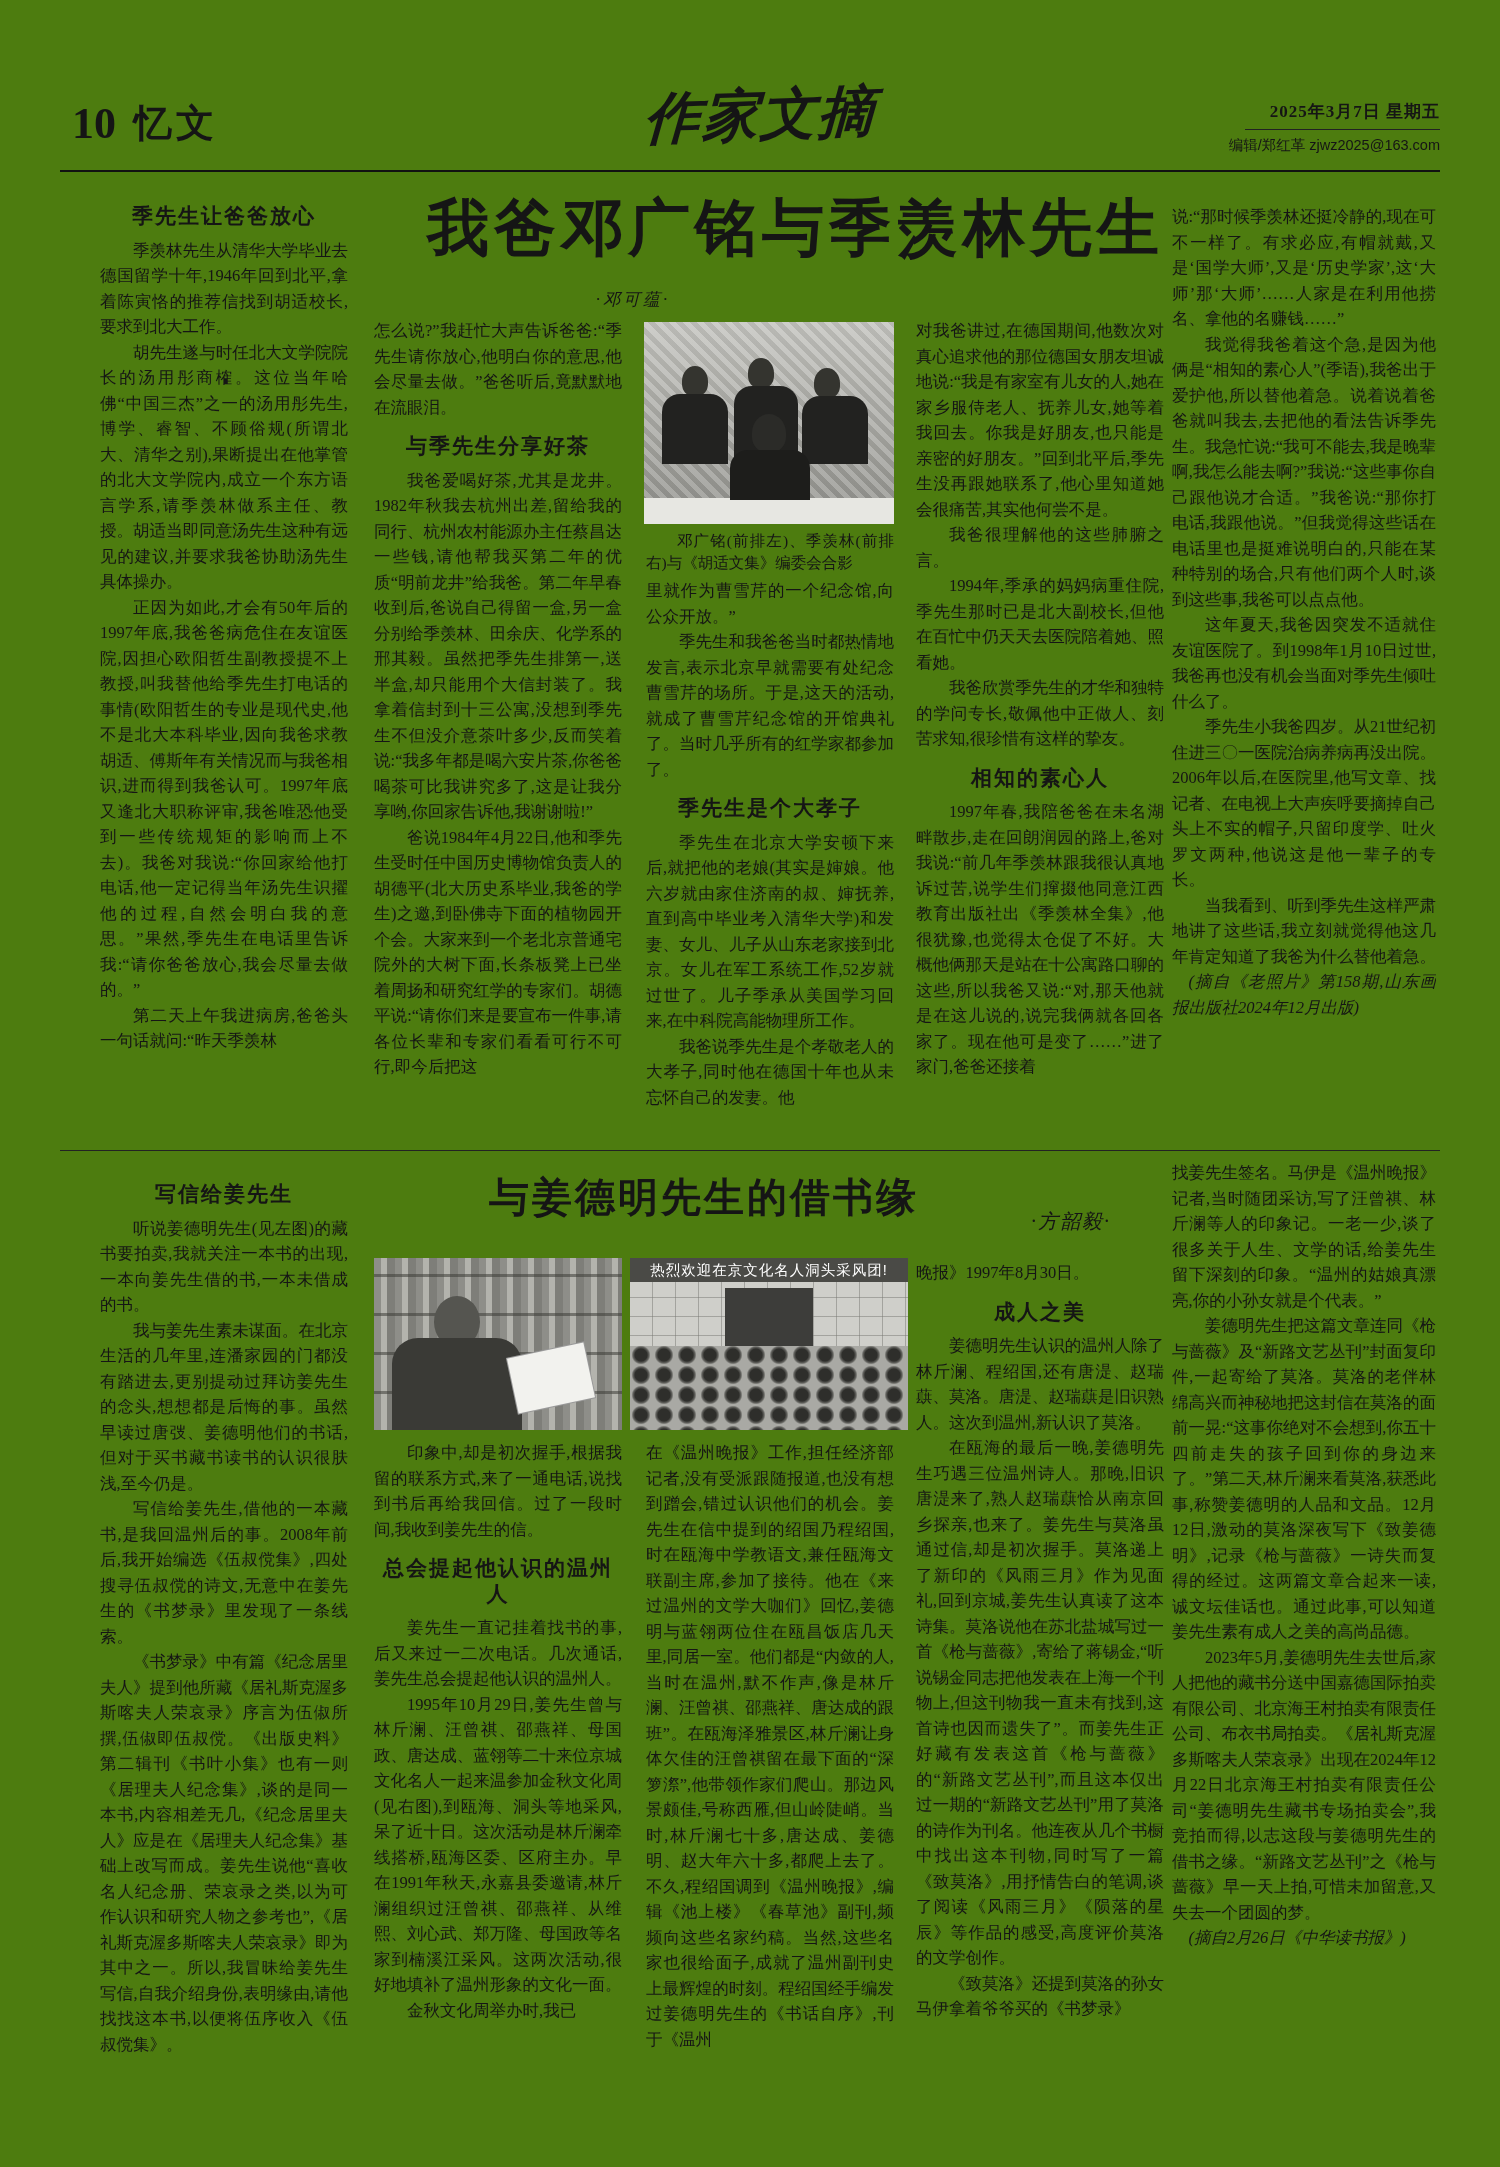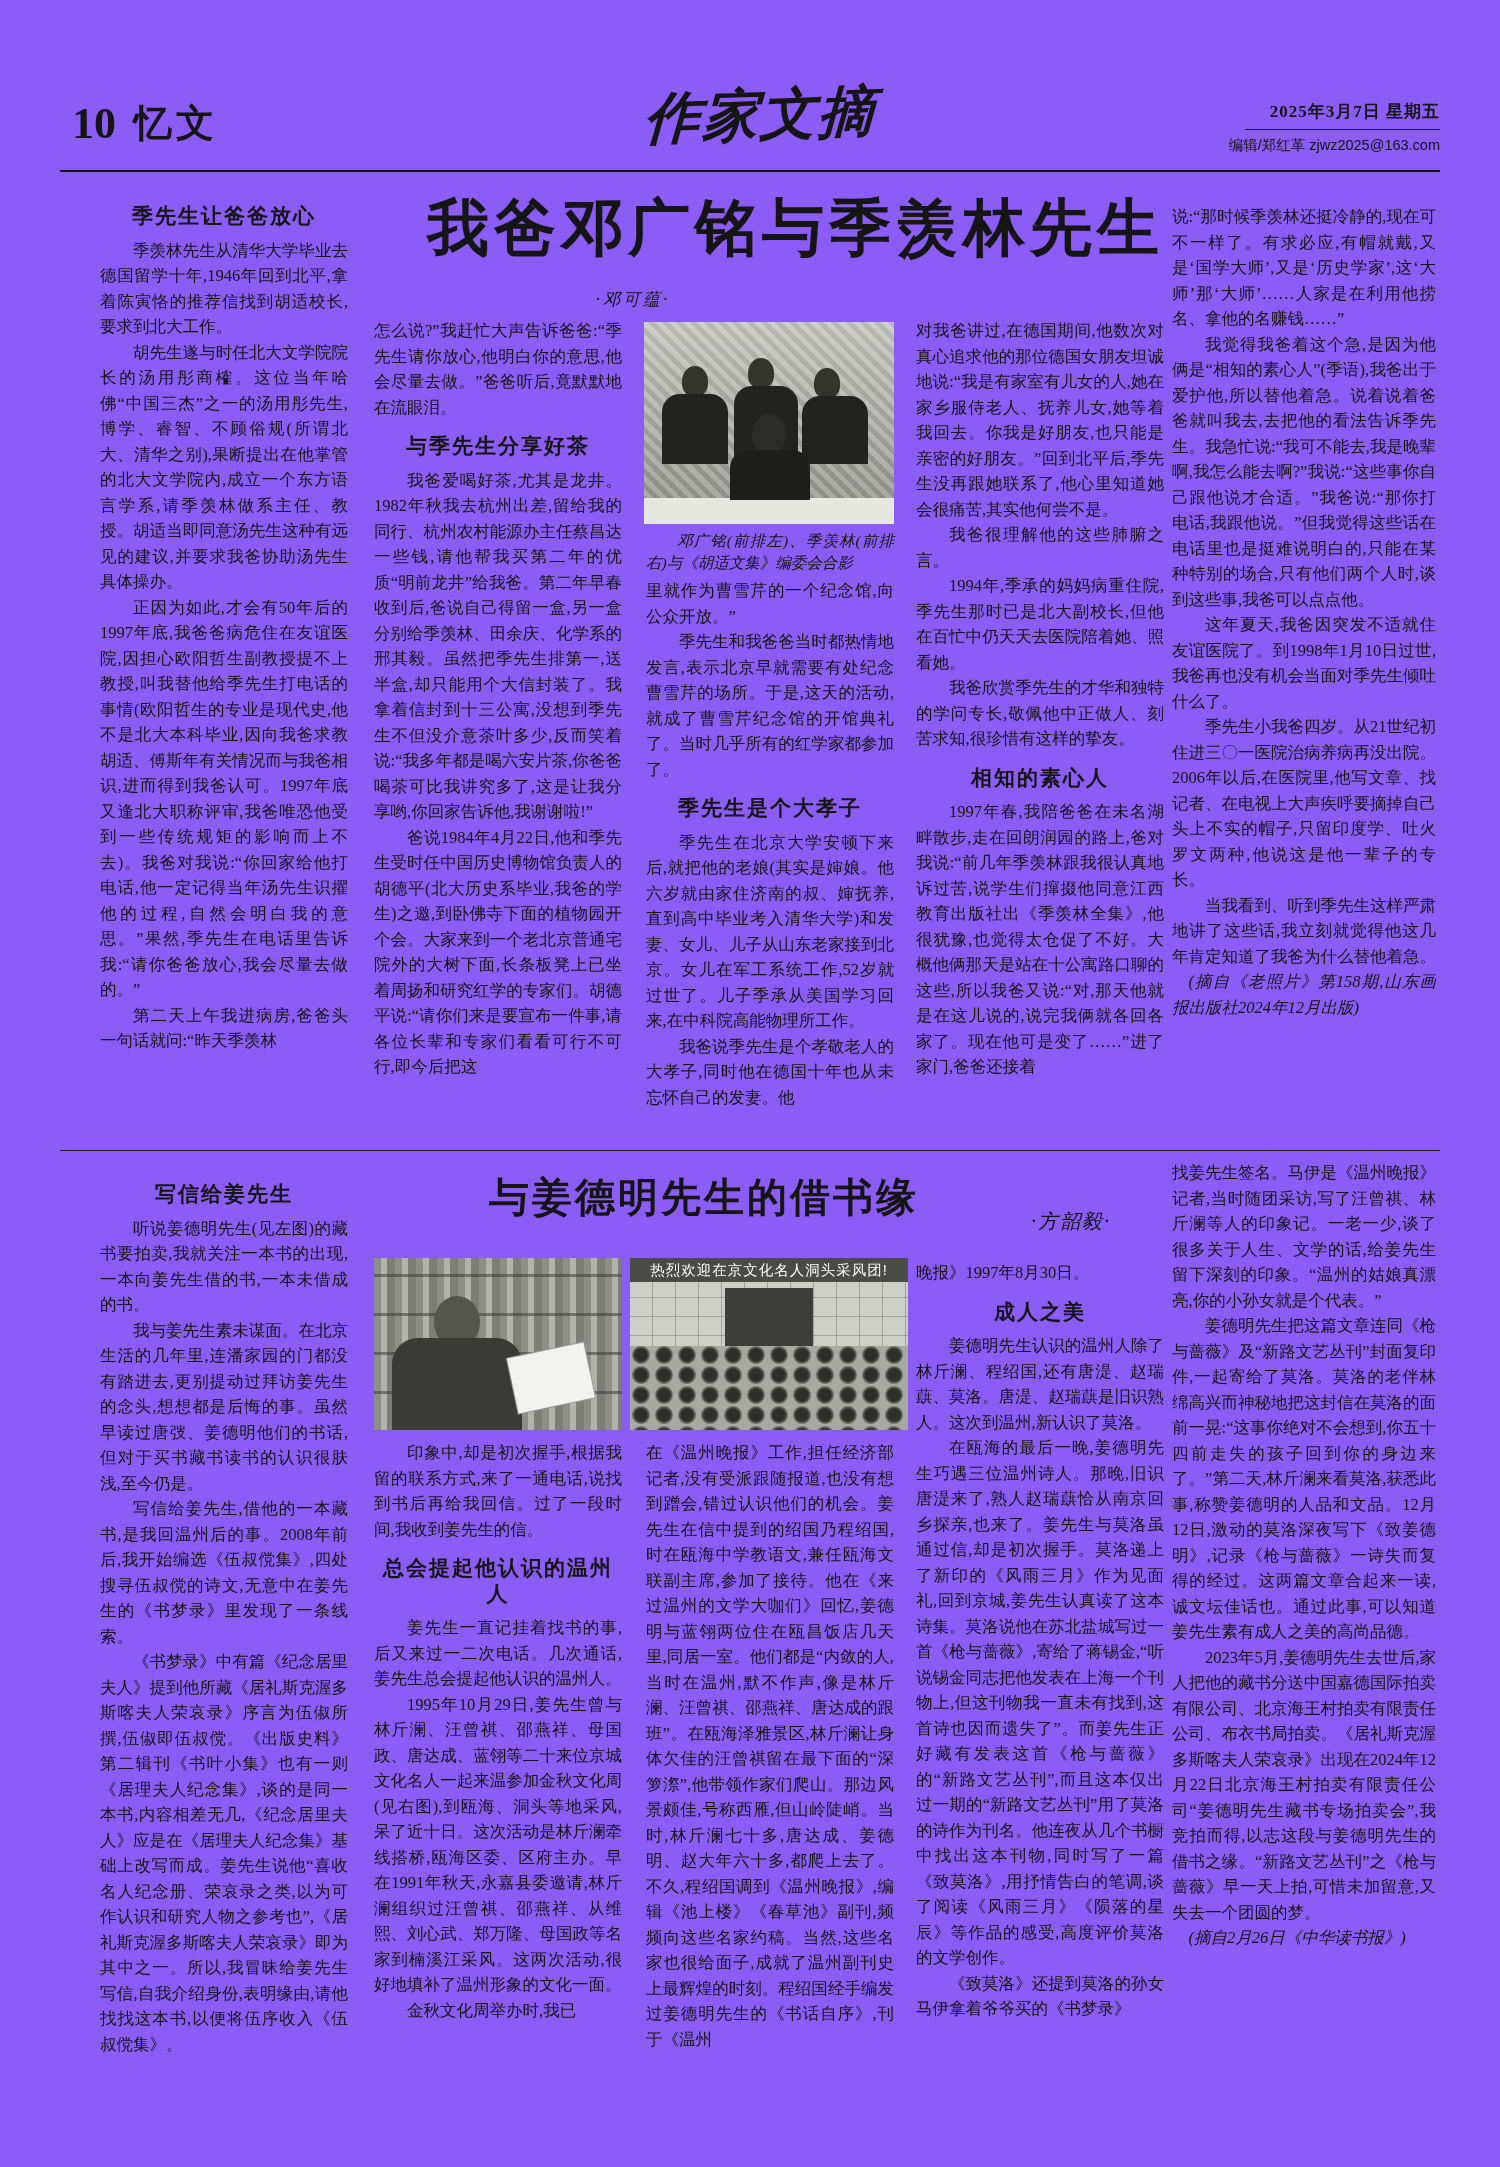--- a/index.html
+++ b/index.html
@@ -1,16 +1,16 @@
 <!DOCTYPE html>
 <html><head>
 <meta charset="utf-8">
 <style>
   html,body{margin:0;padding:0;background:#e8e8e8;}
-  .page{position:relative;width:1500px;height:2167px;background:#8b5cf6;margin:0 auto;
+  .page{position:relative;width:1500px;height:2167px;background:#4d7c0f;margin:0 auto;
         font-family:"Liberation Serif","DejaVu Serif",serif;color:#151515;overflow:hidden;}
 
   
   .hdr-left{position:absolute;left:72px;top:98px;white-space:nowrap;}
   .pageno{font-size:44px;font-weight:bold;font-family:"Liberation Serif",serif;vertical-align:bottom;}
   .secname{font-size:38px;font-weight:900;font-family:"Liberation Sans","DejaVu Sans",sans-serif;margin-left:18px;vertical-align:bottom;letter-spacing:4px;}
   .masthead{position:absolute;left:610px;top:78px;width:300px;text-align:center;
             font-size:56px;font-weight:bold;font-style:italic;letter-spacing:2px;
             transform:rotate(-2deg) skewX(-4deg);font-family:"Liberation Serif",serif;}
   .hdr-right{position:absolute;left:1150px;top:100px;width:290px;text-align:right;}
@@ -45,21 +45,21 @@
       font-size:17px;font-style:italic;letter-spacing:3px;}
   .photo{position:absolute;overflow:hidden;background:#b9b9b4;}
   .a1-photo{left:644px;top:322px;width:250px;height:202px;
       background:
         linear-gradient(0deg,#e7e7e2 0 26px,transparent 26px),
         repeating-linear-gradient(45deg,rgba(255,255,255,.18) 0 5px,rgba(0,0,0,.05) 5px 10px),
         linear-gradient(180deg,#c3c3be,#8f8f8a);}
   .fig{position:absolute;background:#34342f;border-radius:50% 50% 40% 40%;}
   .torso{position:absolute;background:#222220;border-radius:18px 18px 0 0;}
   .a1-caption{position:absolute;left:646px;top:530px;width:248px;font-size:15.5px;line-height:22px;
-      font-style:italic;text-align:justify;text-indent:2em;}
+      text-align:justify;text-indent:2em;}
 
   .divider{position:absolute;left:60px;top:1150px;width:1380px;border-top:1.5px solid #222;}
 
   
   .a2-headline{position:absolute;left:374px;top:1174px;width:660px;text-align:center;
       font-family:"Liberation Serif","DejaVu Serif",serif;font-weight:900;
       font-size:40px;line-height:1.2;letter-spacing:3px;white-space:nowrap;}
   .a2-byline{position:absolute;left:1016px;top:1208px;width:110px;text-align:center;
       font-size:20px;font-style:italic;letter-spacing:2px;}
   .a2-photo1{left:374px;top:1258px;width:248px;height:172px;

